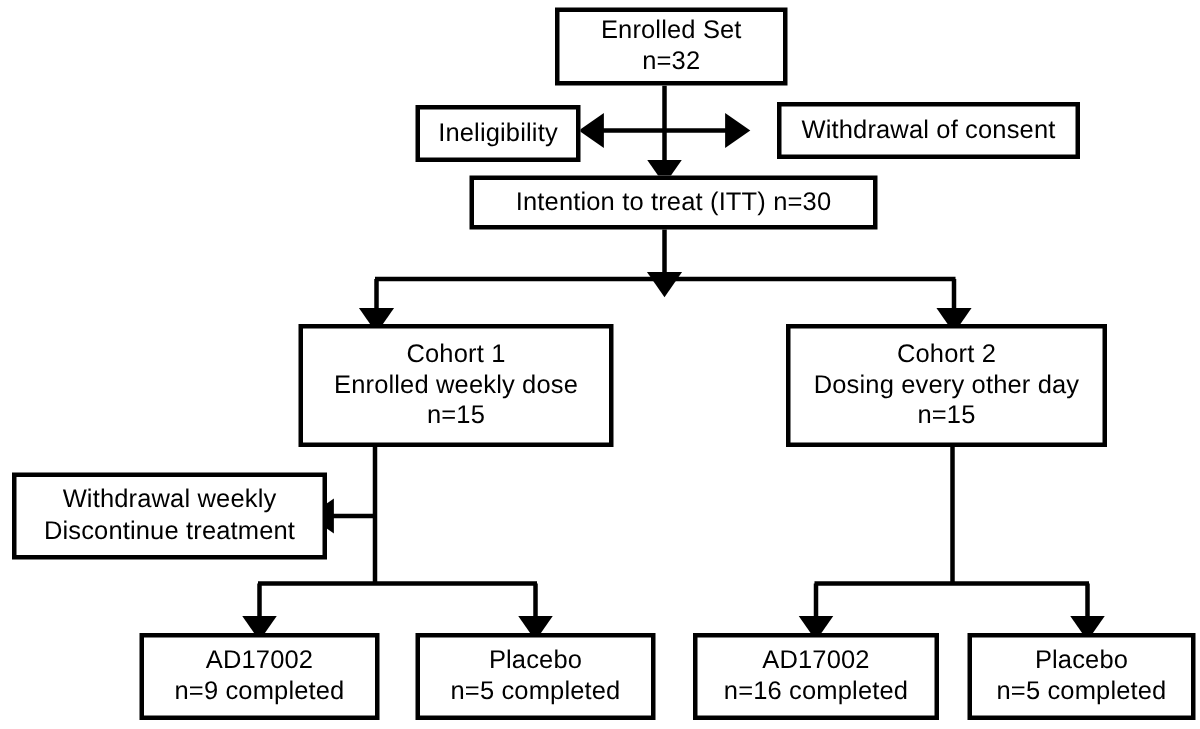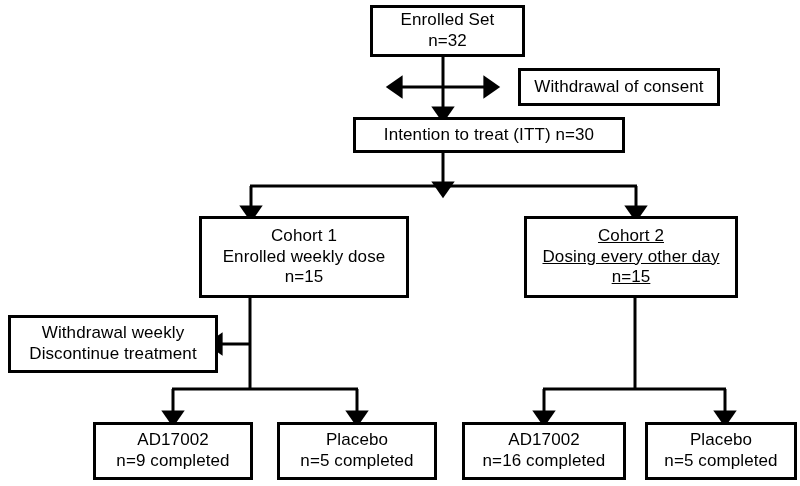--- a/index.html
+++ b/index.html
@@ -99,36 +99,39 @@
       <path d="M544,389 L544,414" stroke="#000000" stroke-width="3" fill="none" marker-end="url(#arrowD)"></path>
       <path d="M725,389 L725,414" stroke="#000000" stroke-width="3" fill="none" marker-end="url(#arrowD)"></path>
     </g>
   </svg>
 
   <div class="node" style="left:370px; top:5px; width:155px; height:52px;">
     <span class="line">Enrolled Set</span>
     <span class="line">n=32</span>
   </div>
 
+  <div class="node" style="left:277px; top:70px; width:110px; height:38px;">
+    <span class="line">Ineligibility</span>
+  </div>
 
   <div class="node" style="left:498px; top:68px; width:202px; height:38px;margin-left:20px;">
     <span class="line">Withdrawal of consent</span>
   </div>
 
-  <div class="node" style="left:313px; top:117px; width:272px; height:36px;margin-left:40px;">
+  <div class="node" style="left:313px; top:117px; width:272px; height:36px;">
     <span class="line">Intention to treat (ITT) n=30</span>
   </div>
 
   <div class="node" style="left:158px; top:216px; width:210px; height:82px;margin-left:41px;">
     <span class="line">Cohort 1</span>
     <span class="line">Enrolled weekly dose</span>
     <span class="line">n=15</span>
   </div>
 
-  <div class="node" style="left:524px; top:216px; width:214px; height:82px;text-decoration:underline;">
+  <div class="node" style="left:524px; top:216px; width:214px; height:82px;">
     <span class="line">Cohort 2</span>
     <span class="line">Dosing every other day</span>
     <span class="line">n=15</span>
   </div>
 
   <div class="node" style="left:8px; top:315px; width:210px; height:58px;">
     <span class="line">Withdrawal weekly</span>
     <span class="line">Discontinue treatment</span>
   </div>
 

